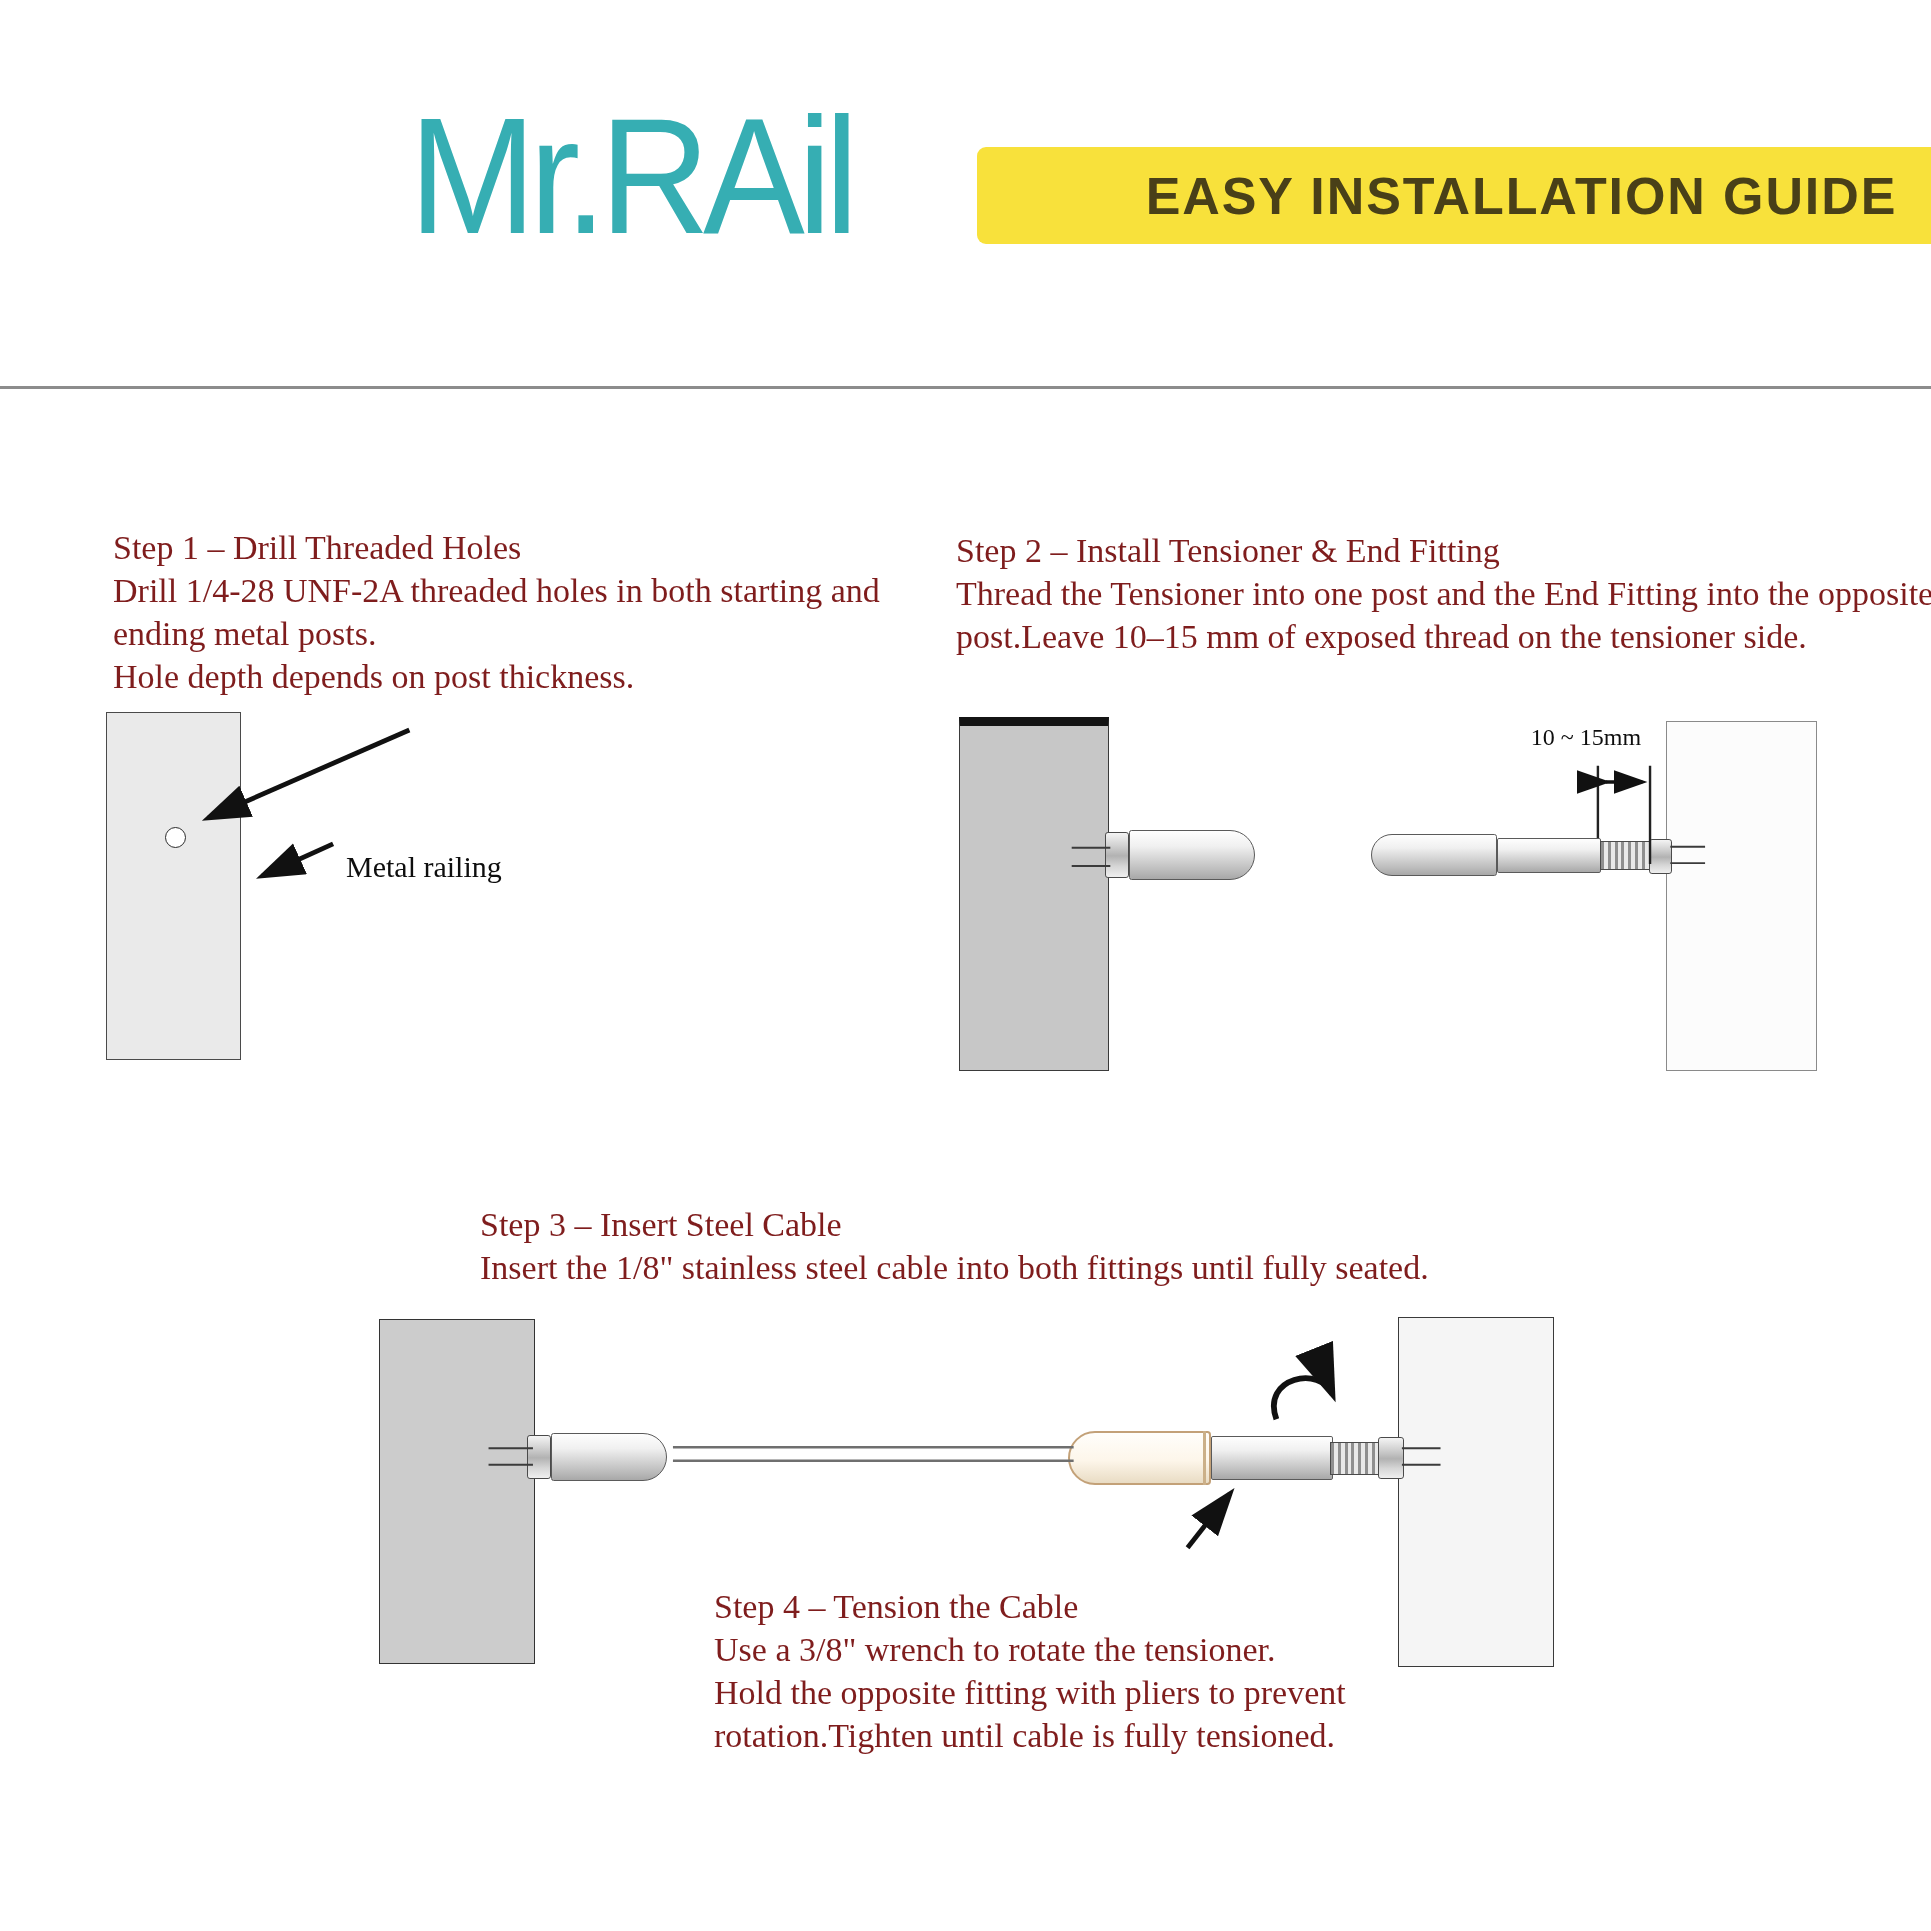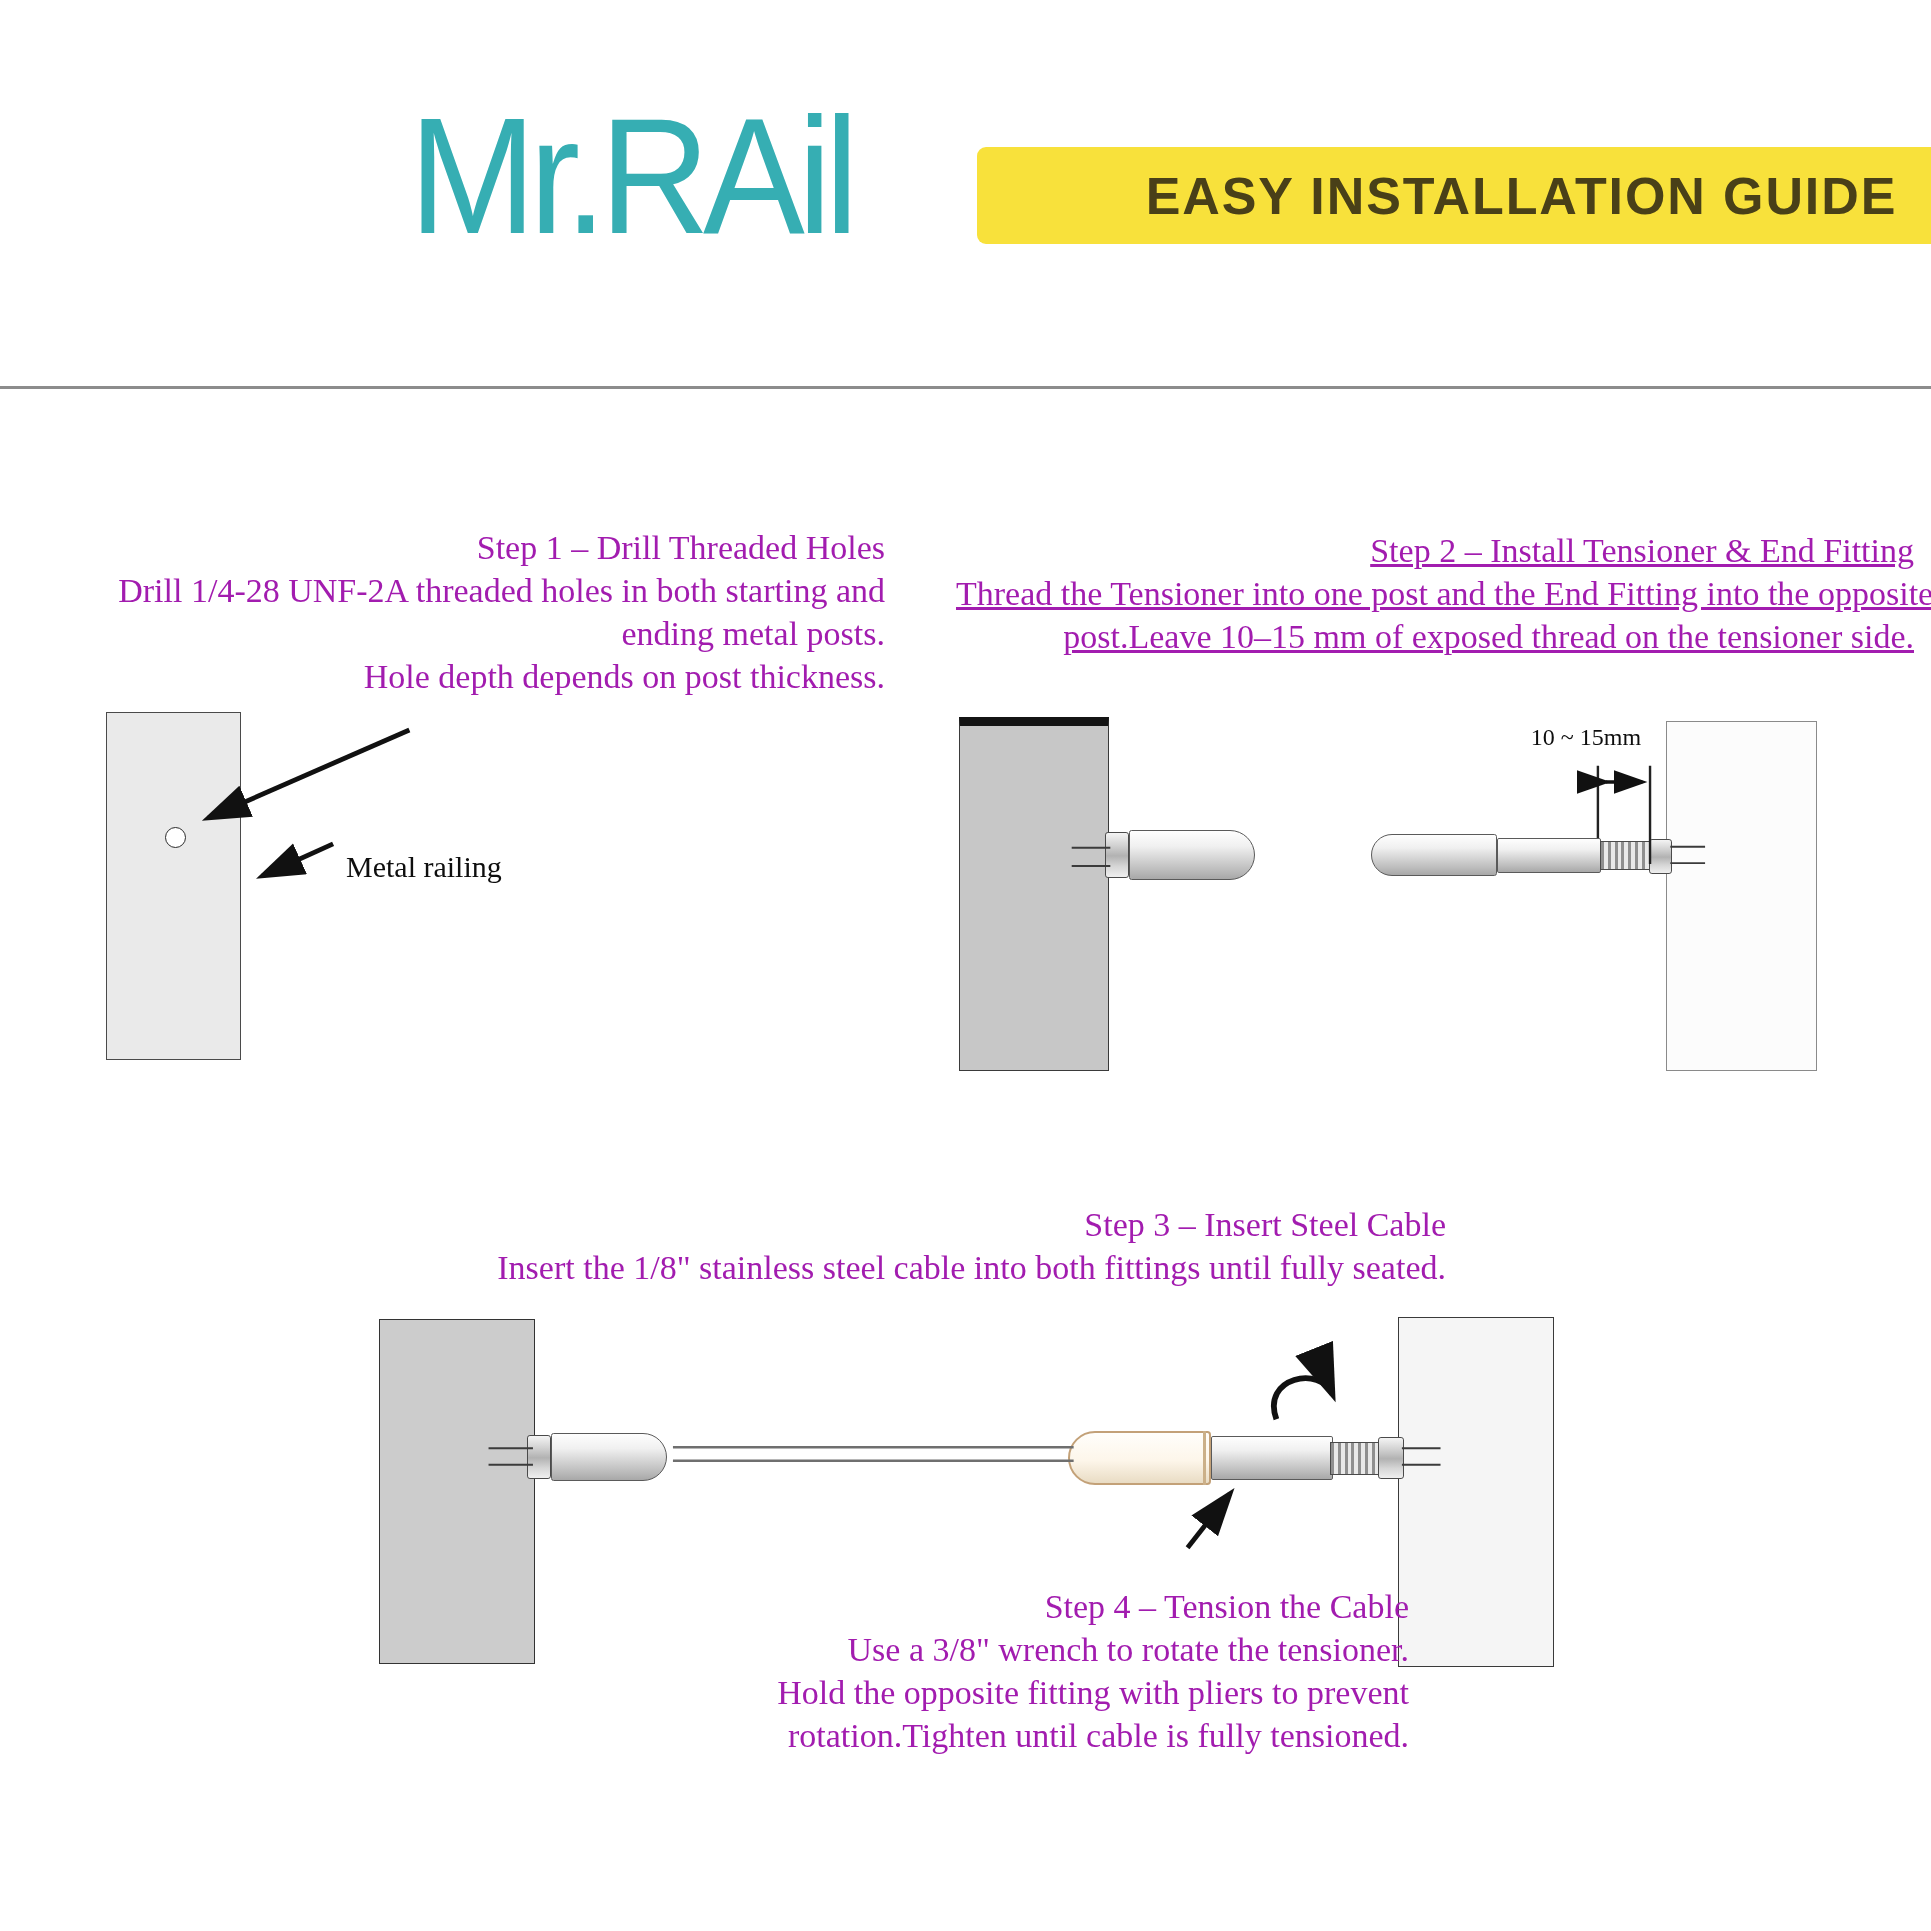--- a/index.html
+++ b/index.html
@@ -22,24 +22,24 @@
     display:flex; align-items:center; justify-content:center;
   }
   .banner-label {
     font-family:"Liberation Sans", sans-serif; font-weight:bold;
     font-size:52px; letter-spacing:1.9px; color:var(--banner-text,#494018);
     white-space:nowrap;
   }
   .divider { position:absolute; left:0; top:386px; width:1931px; height:2.9px; background:#8c8c8c; }
 
   
-  .step-text { position:absolute; text-align:right; color:#a21caf; font-size:34px; line-height:43px; }
+  .step-text { position:absolute; text-align:left; color:#7f1d1d; font-size:34px; line-height:43px; }
   .step-line { white-space:nowrap; }
   .step1-text { left:113px; top:526px; width:772px; }
-  .step2-text { left:956px;  top:529px; width:958px;text-decoration:underline; }
+  .step2-text { left:956px;  top:529px; width:958px; }
   .step3-text { left:480px;  top:1203px; width:966px; }
   .step4-text { left:714px;  top:1585px; width:695px; }
 
   .small-label { position:absolute; color:#0e0e0e; font-size:30px; white-space:nowrap; }
   .metal-railing { left:346px; top:828px;margin-top:22px; }
   .dim-label { left:1506px; top:724px; width:160px; text-align:center; font-size:24px; }
 
   
   .post { position:absolute; box-sizing:border-box; }
   .s1-post { left:106px; top:712px; width:135px; height:348px; background:#eaeaea; border:1.9px solid #4a4a4a; }

